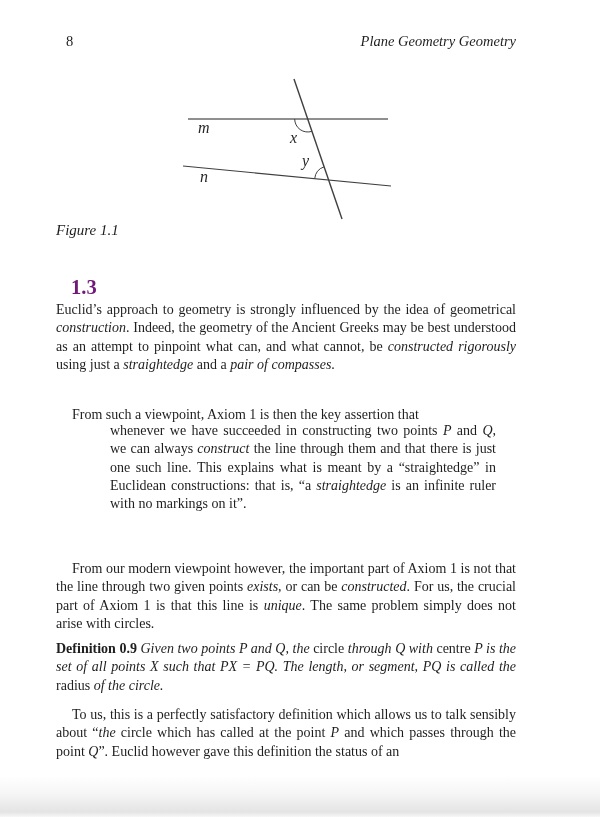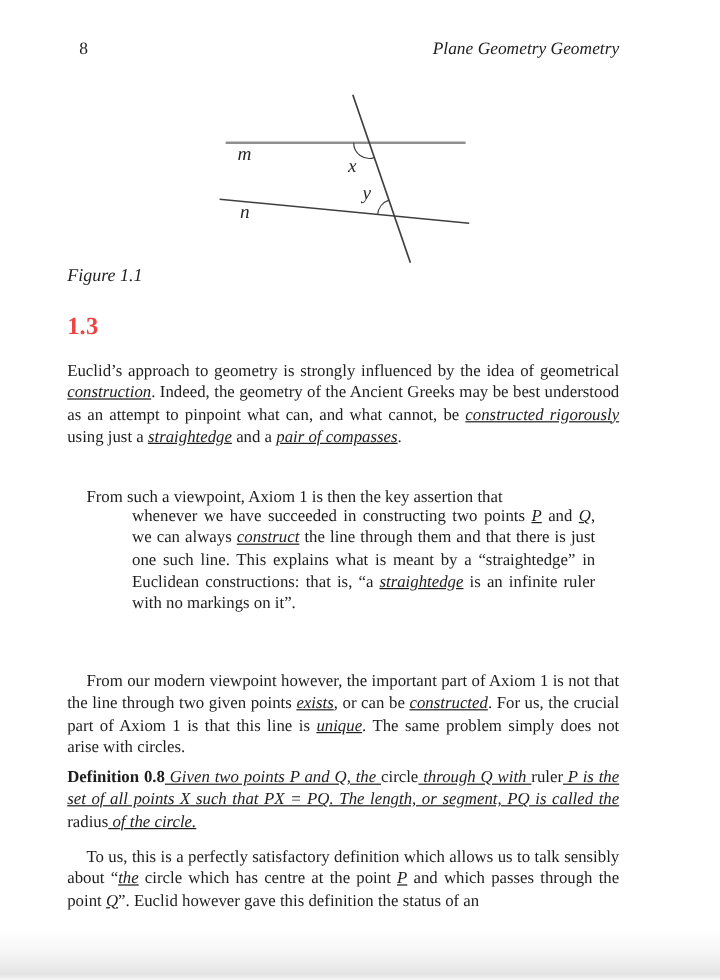--- a/index.html
+++ b/index.html
@@ -7,33 +7,33 @@
   .page{position:relative;width:600px;height:817px;overflow:hidden;background:#ffffff;}
 
   .header{position:absolute;left:66px;top:33px;width:450px;display:flex;justify-content:space-between;align-items:baseline;font-size:14.5px;}
   .running-title{font-style:italic;}
 
   .figure-svg{position:absolute;left:0;top:72px;width:600px;height:156px;}
   .figure-svg text{font-family:"Liberation Serif","DejaVu Serif",serif;font-style:italic;font-size:16px;}
 
   .caption{position:absolute;left:56px;top:222px;width:476px;text-align:left;font-style:italic;font-size:15px;}
 
-  .section-heading{position:absolute;left:56px;top:261px;margin:0;font-size:20.5px;font-weight:bold;letter-spacing:0.1px;display:flex;gap:6px;color:#ef4444;}
+  .section-heading{position:absolute;left:56px;top:261px;margin:15px;font-size:20.5px;font-weight:bold;letter-spacing:0.1px;display:flex;gap:6px;color:#701a75;}
 
   .body{position:absolute;left:56px;width:460px;margin:0;font-size:14px;line-height:18.3px;text-align:justify;}
   .indent{text-indent:16px;}
   .p1{top:301px;}
   .p2{top:374px;margin-top:32px;}
   .quote{position:absolute;left:94px;top:406px;width:386px;margin:16px;font-size:14px;line-height:18.3px;text-align:justify;}
   .p3{top:505px;}
   .p4{top:560px;}
   .def{top:640px;}
   .p5{top:706px;}
 
-  .st-i{font-style:italic;text-decoration:underline;}
+  .st-i{font-style:italic;}
   .st-b{font-weight:bold;}
 
   .bottom-shade{position:absolute;left:0;bottom:0;width:600px;height:42px;
     background:linear-gradient(180deg, rgba(160,160,160,0) 0%, rgba(160,160,160,0.10) 45%, rgba(150,150,150,0.22) 78%, rgba(150,150,150,0.26) 88%, rgba(190,190,190,0.12) 100%);}
 </style>
 </head>
 <body>
 
 <div class="page">
 
@@ -57,18 +57,18 @@
   <div class="caption">Figure 1.1</div>
 
   <h1 class="section-heading">
     <span>1.3</span>
   </h1>
 
   <p class="body p1"><span>Euclid’s approach to geometry is strongly influenced by the idea of geometrical </span><span class="st-i">construction</span><span>. Indeed, the geometry of the Ancient Greeks may be best understood as an attempt to pinpoint what can, and what cannot, be </span><span class="st-i">constructed rigorously</span><span> using just a </span><span class="st-i">straightedge</span><span> and a </span><span class="st-i">pair of compasses</span><span>.</span></p>
   <p class="body p2 indent"><span>From such a viewpoint, Axiom 1 is then the key assertion that</span></p>
   <p class="quote"><span>whenever we have succeeded in constructing two points </span><span class="st-i">P</span><span> and </span><span class="st-i">Q</span><span>, we can always </span><span class="st-i">construct</span><span> the line through them and that there is just one such line.  This explains what is meant by a “straightedge” in Euclidean constructions:  that is, “a </span><span class="st-i">straightedge</span><span> is an infinite ruler with no markings on it”.</span></p>
   <p class="body p4 indent"><span>From our modern viewpoint however, the important part of Axiom 1 is not that the line through two given points </span><span class="st-i">exists</span><span>, or can be </span><span class="st-i">constructed</span><span>. For us, the crucial part of Axiom 1 is that this line is </span><span class="st-i">unique</span><span>.  The same problem simply does not arise with circles.</span></p>
-  <p class="body def"><span class="st-b">Definition 0.8</span><span class="st-i">  Given two points P and Q, the </span><span>circle</span><span class="st-i"> through Q with </span><span>ruler</span><span class="st-i"> P is the set of all points X such that PX = PQ.  The length, or segment, PQ is called the </span><span>radius</span><span class="st-i"> of the circle.</span></p>
-  <p class="body p5 indent"><span>To us, this is a perfectly satisfactory definition which allows us to talk sensibly about “</span><span class="st-i">the</span><span> circle which has centre at the point </span><span class="st-i">P</span><span> and which passes through the point </span><span class="st-i">Q</span><span>”. Euclid however gave this definition the status of an</span></p>
+  <p class="body def"><span class="st-b">Definition 0.9</span><span class="st-i">  Given two points P and Q, the </span><span>circle</span><span class="st-i"> through Q with </span><span>centre</span><span class="st-i"> P is the set of all points X such that PX = PQ.  The length, or segment, PQ is called the </span><span>radius</span><span class="st-i"> of the circle.</span></p>
+  <p class="body p5 indent"><span>To us, this is a perfectly satisfactory definition which allows us to talk sensibly about “</span><span class="st-i">the</span><span> circle which has called at the point </span><span class="st-i">P</span><span> and which passes through the point </span><span class="st-i">Q</span><span>”. Euclid however gave this definition the status of an</span></p>
 
   <div class="bottom-shade"></div>
 
 </div>
 
 </body></html>

